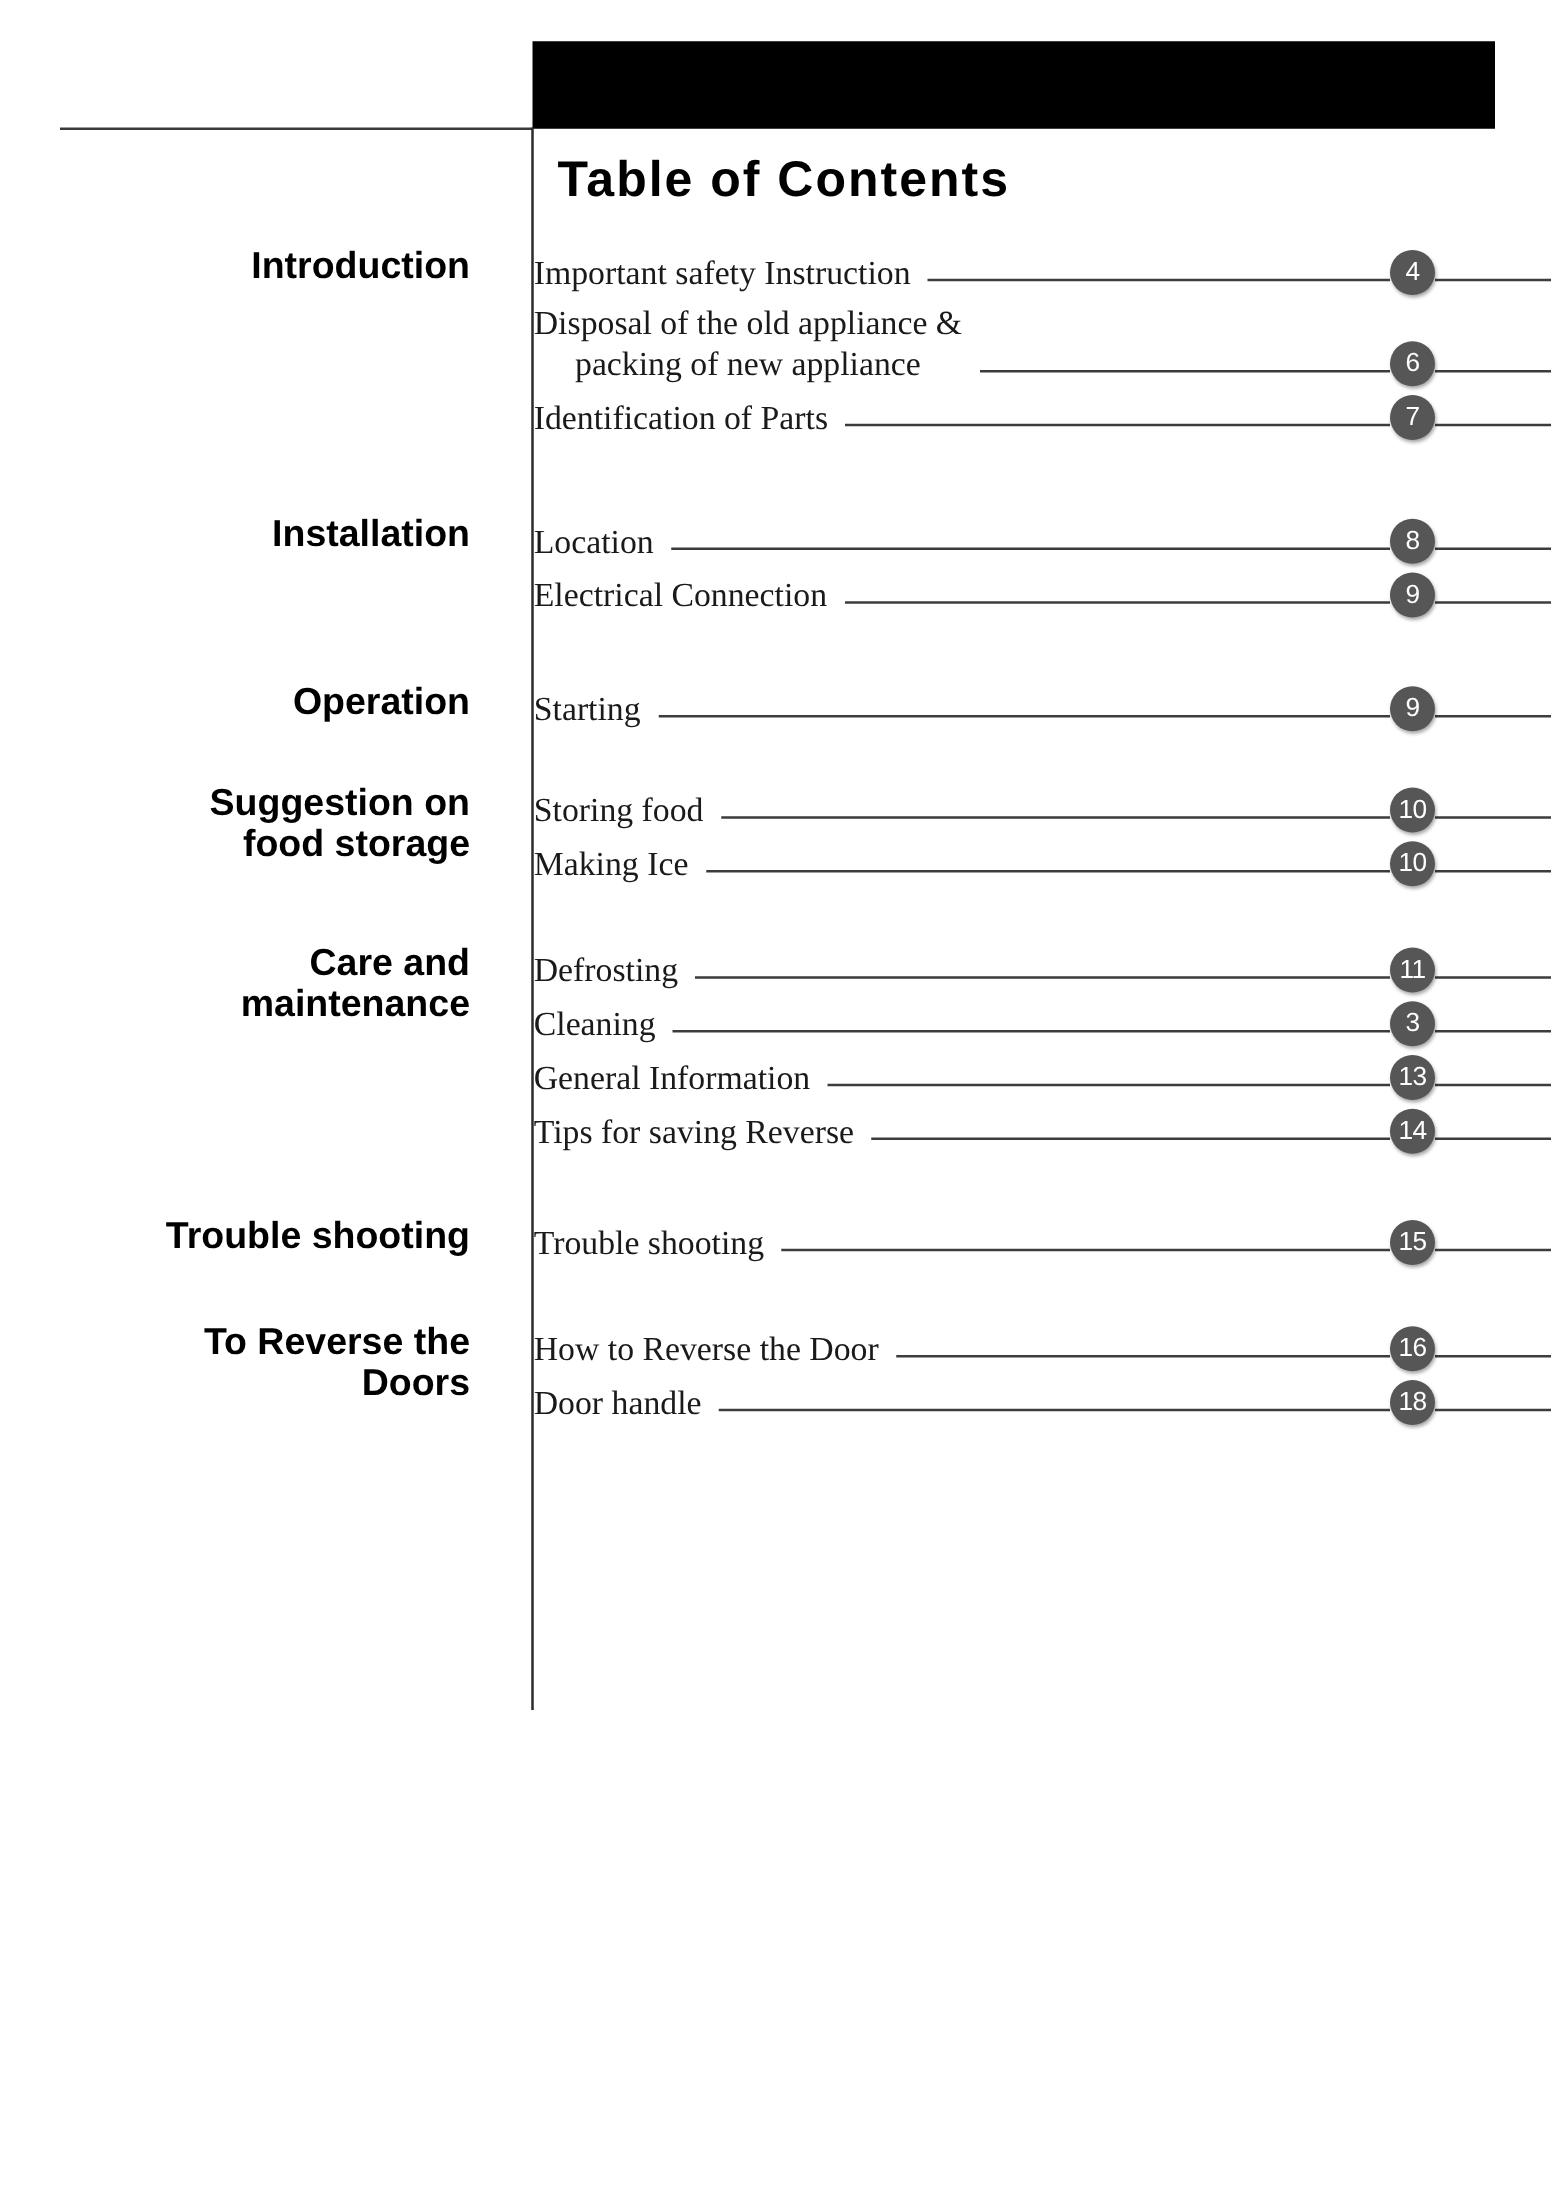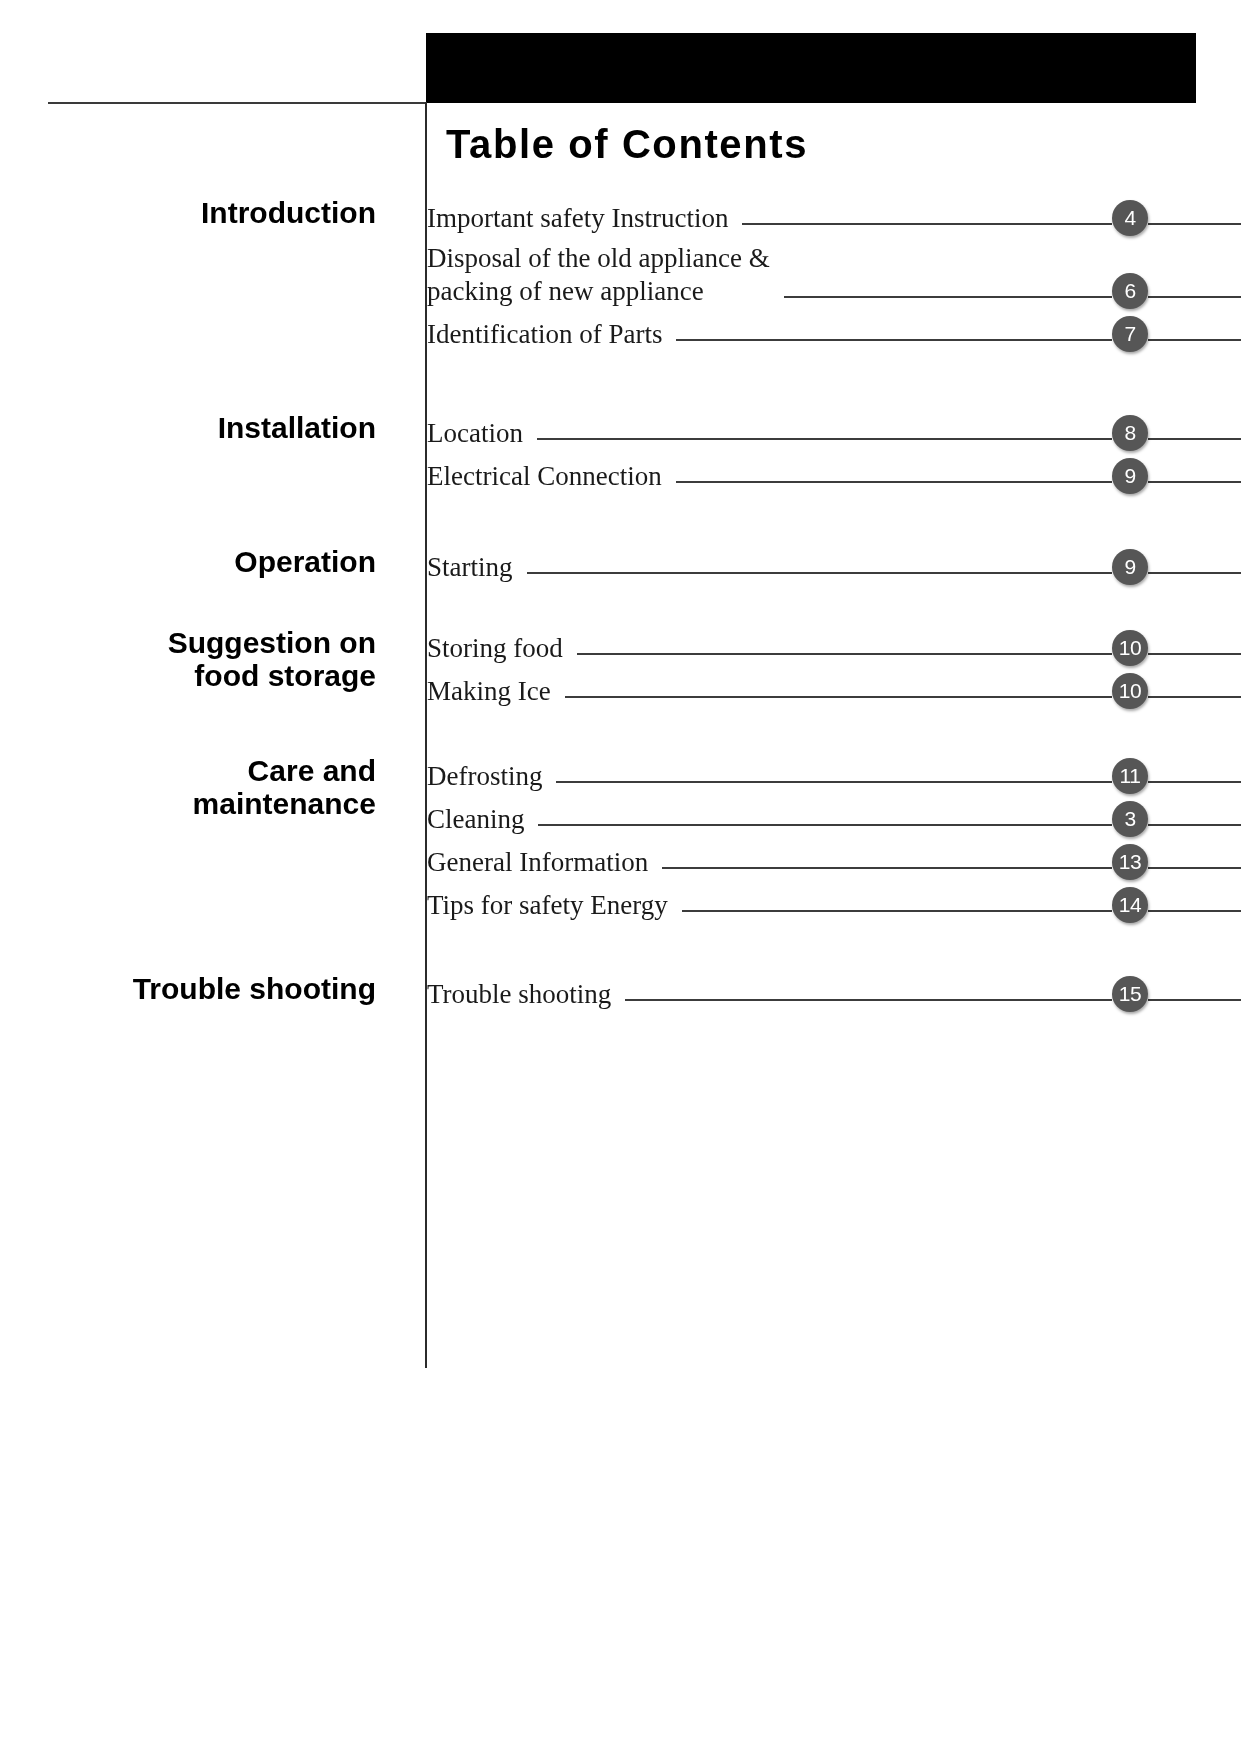--- a/index.html
+++ b/index.html
@@ -87,20 +87,21 @@
     padding-left: 27px;
     box-sizing: border-box;
   }
 
   
   .entry {
     position: relative;
     display: flex;
     align-items: flex-end;
     height: 43px;
+    text-align: center;
   }
   .entry.two-line {
     height: 73px;
     align-items: flex-end;
   }
   .entry-text {
     font-family: "Liberation Serif", serif;
     font-size: 27px;
     line-height: 33px;
     color: #1a1a1a;
@@ -265,37 +266,55 @@
             <div class="badge">3</div>
             <div class="leader-tail"></div>
           </div>
           <div class="entry">
             <div class="entry-text">General Information</div>
             <div class="leader"></div>
             <div class="badge">13</div>
             <div class="leader-tail"></div>
           </div>
           <div class="entry">
-            <div class="entry-text">Tips for safety Energy</div>
+            <div class="entry-text">Tips for saving Reverse</div>
             <div class="leader"></div>
             <div class="badge">14</div>
             <div class="leader-tail"></div>
           </div>
         </div>
       </div>
       <div style="height: 46px;"></div>
       <div class="group">
         <div class="group-label">Trouble shooting</div>
         <div class="group-entries">
           <div class="entry">
             <div class="entry-text">Trouble shooting</div>
             <div class="leader"></div>
             <div class="badge">15</div>
             <div class="leader-tail"></div>
           </div>
         </div>
       </div>
       <div style="height: 42px;"></div>
+      <div class="group">
+        <div class="group-label">To Reverse the
+Doors</div>
+        <div class="group-entries">
+          <div class="entry">
+            <div class="entry-text">How to Reverse the Door</div>
+            <div class="leader"></div>
+            <div class="badge">16</div>
+            <div class="leader-tail"></div>
+          </div>
+          <div class="entry">
+            <div class="entry-text">Door handle</div>
+            <div class="leader"></div>
+            <div class="badge">18</div>
+            <div class="leader-tail"></div>
+          </div>
+        </div>
+      </div>
     </div>
 
   <div class="page-badge">8</div>
 
 </div>
 
 </body></html>

